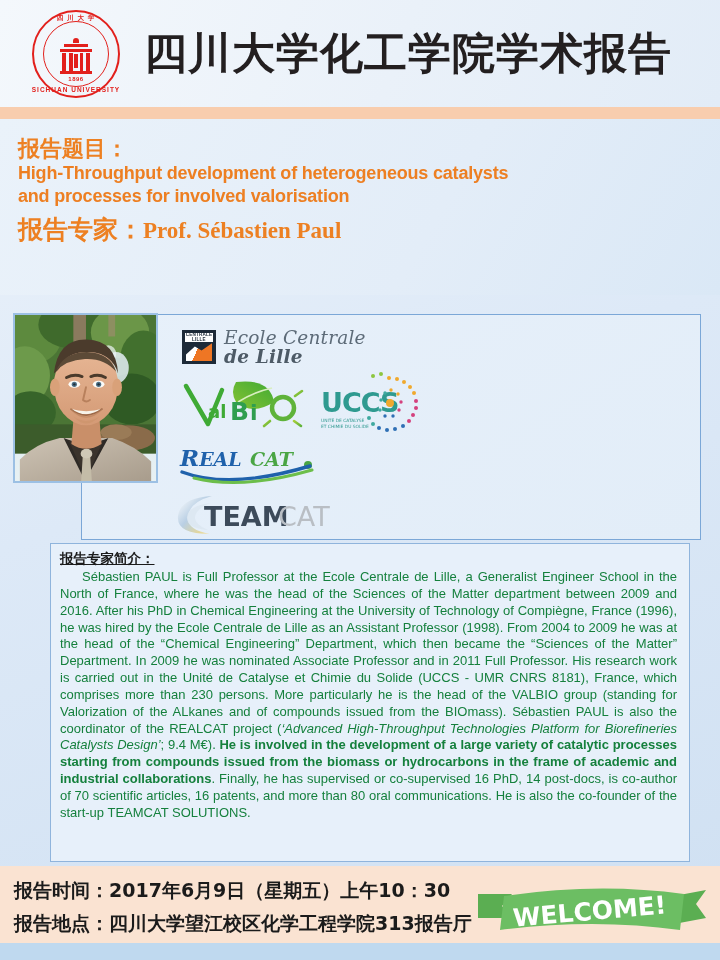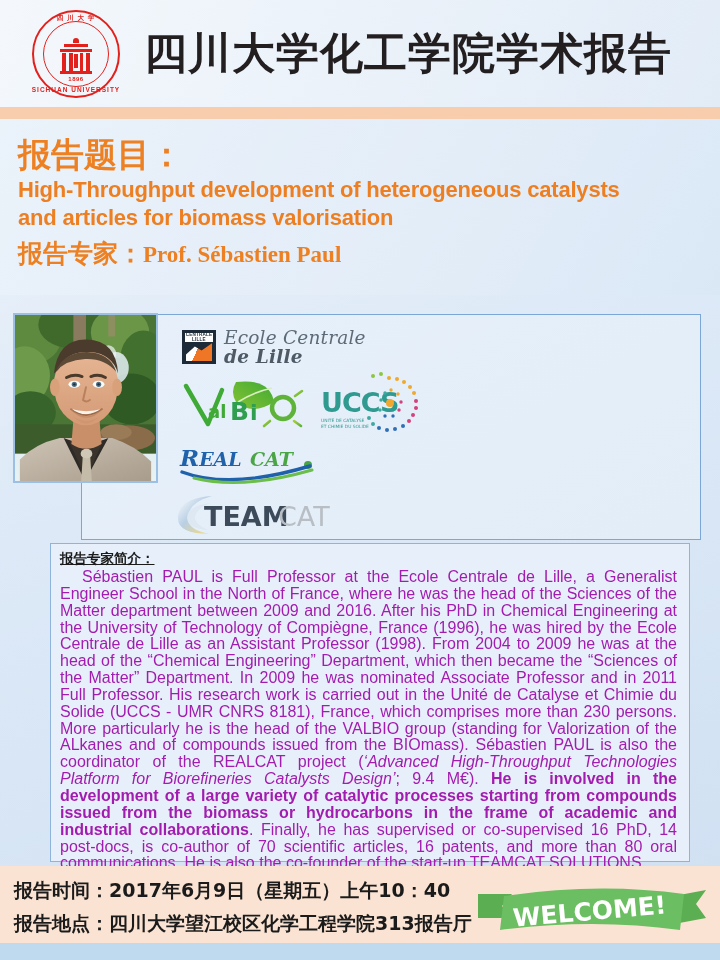--- a/index.html
+++ b/index.html
@@ -85,26 +85,26 @@
   .title-block {
     position: absolute; left: 0; top: 119px;
     width: 720px; height: 176px;
     background: linear-gradient(120deg, #eaf2fa 0%, #e3edf8 60%, #dae8f6 100%);
     padding: 16px 18px 0 18px;
     box-sizing: border-box;
   }
   .t-label-cn {
     color: #ed8022;
     font-family: "DejaVu Sans", sans-serif;
-    font-size: 33px; font-weight: bold;
+    font-size: 22px; font-weight: bold;
     line-height: 1.24;
   }
   .t-title-en {
     color: #ed7f22;
-    font-size: 22px; font-weight: bold;
+    font-size: 18px; font-weight: bold;
     line-height: 1.22;
     margin-top: 1px;
     letter-spacing: -0.2px;
   }
   .t-speaker {
     color: #ed8022;
     font-family: "DejaVu Sans", sans-serif;
     font-size: 25px; font-weight: bold;
     line-height: 1.3;
     margin-top: 6px;
@@ -207,23 +207,23 @@
     box-sizing: border-box;
     padding: 6px 12px 4px 9px;
   }
   .bio-head {
     font-family: "DejaVu Sans", sans-serif;
     font-size: 13.5px; font-weight: bold; color: #1b1b1b;
     text-decoration: underline;
     margin-bottom: 1px;
   }
   .bio-body {
-    font-size: 16px;
+    font-size: 13px;
     line-height: 16.85px;
-    color: #a21caf;
+    color: #15803d;
     text-align: justify;
     text-justify: inter-word;
     text-indent: 22px;
     hyphens: none;
   }
   .bio-body b { font-weight: bold; }
   .bio-body i { font-style: italic; }
 
   
   .footer {
@@ -277,21 +277,21 @@
     </div>
 
     <div class="header-title">四川大学化工学院学术报告</div>
   </div>
 
   <div class="peach-band"></div>
 
   <div class="title-block">
     <div class="t-label-cn">报告题目：</div>
     <div class="t-title-en">High-Throughput development of heterogeneous catalysts</div>
-    <div class="t-title-en">and articles for biomass valorisation</div>
+    <div class="t-title-en">and processes for involved valorisation</div>
     <div class="t-speaker"><span>报告专家：</span><span class="en">Prof. Sébastien Paul</span></div>
   </div>
 
   <div class="logo-panel"></div>
 
   <div class="photo-frame">
     <svg viewBox="0 0 145 170" preserveAspectRatio="none">
       <defs>
         <linearGradient id="skyG" x1="0" y1="0" x2="0" y2="1">
           <stop offset="0%" stop-color="#cfe3ef"></stop>
@@ -502,21 +502,21 @@
     </div>
 
   </div>
 
   <div class="bio-box">
     <div class="bio-head">报告专家简介：</div>
     <div class="bio-body">Sébastien PAUL is Full Professor at the Ecole Centrale de Lille, a Generalist Engineer School in the North of France, where he was the head of the Sciences of the Matter department between 2009 and 2016. After his PhD in Chemical Engineering at the University of Technology of Compiègne, France (1996), he was hired by the Ecole Centrale de Lille as an Assistant Professor (1998). From 2004 to 2009 he was at the head of the “Chemical Engineering” Department, which then became the “Sciences of the Matter” Department. In 2009 he was nominated Associate Professor and in 2011 Full Professor. His research work is carried out in the Unité de Catalyse et Chimie du Solide (UCCS - UMR CNRS 8181), France, which comprises more than 230 persons. More particularly he is the head of the VALBIO group (standing for Valorization of the ALkanes and of compounds issued from the BIOmass). Sébastien PAUL is also the coordinator of the REALCAT project (<i>‘Advanced High-Throughput Technologies Platform for Biorefineries Catalysts Design’</i>; 9.4 M€). <b>He is involved in the development of a large variety of catalytic processes starting from compounds issued from the biomass or hydrocarbons in the frame of academic and industrial collaborations</b>. Finally, he has supervised or co-supervised 16 PhD, 14 post-docs, is co-author of 70 scientific articles, 16 patents, and more than 80 oral communications. He is also the co-founder of the start-up TEAMCAT SOLUTIONS.</div>
   </div>
 
   <div class="footer">
-    <div class="footer-line l1">报告时间：2017年6月9日（星期五）上午10：40</div>
+    <div class="footer-line l1">报告时间：2017年6月9日（星期五）上午10：30</div>
     <div class="footer-line l2">报告地点：四川大学望江校区化学工程学院313报告厅</div>
   </div>
 
   <div class="welcome">
     <svg viewBox="0 0 228 62">
       <path d="M0 14 L34 14 L24 26 L34 38 L0 38 Z" fill="#5bae52"></path>
       <path d="M196 16 L228 10 L218 24 L228 38 L196 44 Z" fill="#5bae52"></path>
       <path d="M26 16 Q120 2 206 14 L202 50 Q116 38 22 50 Z" fill="#6cbe63"></path>
       <text x="112" y="40" text-anchor="middle" font-family="DejaVu Sans, sans-serif" font-size="25" font-weight="bold" fill="#ffffff" transform="rotate(-5 112 36)">WELCOME!</text>
     </svg>

